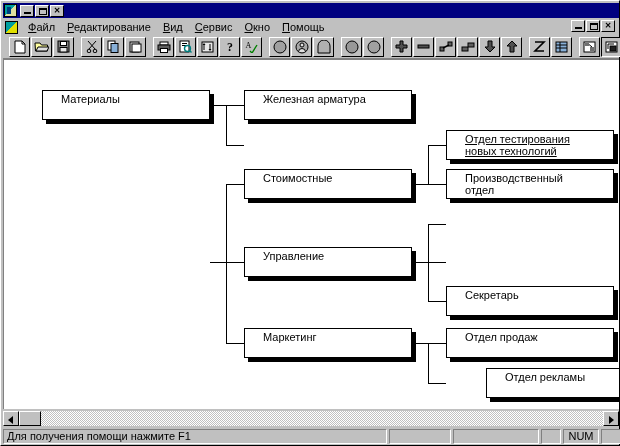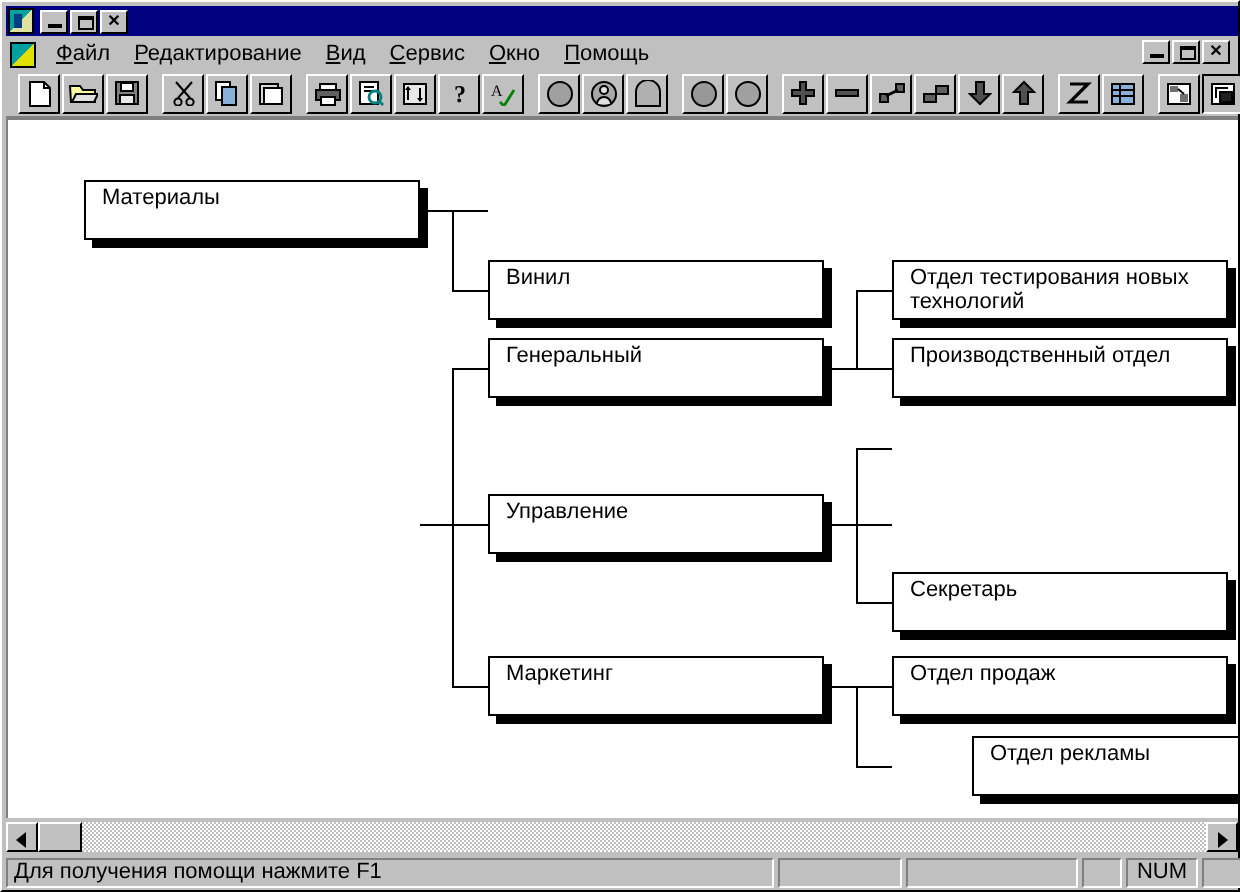--- a/index.html
+++ b/index.html
@@ -95,21 +95,21 @@
     border-top:1px solid #808080;border-left:1px solid #808080;
     box-sizing:border-box;
   }
   .canvas{position:absolute;left:0;top:0;width:616px;height:350px;}
 
   
   .node{
     position:absolute;background:#ffffff;border:1px solid #000000;
     box-sizing:border-box;
     box-shadow:4px 4px 0 0 #000000;
-    padding:2px 8px;
+    padding:2px 18px;
     font-size:11px;color:#000;line-height:12px;
     overflow:hidden;
   }
 
   .conn{position:absolute;background:#000000;}
   .conn.h{height:1px;}
   .conn.v{width:1px;}
 
   
   .hscroll{
@@ -405,23 +405,23 @@
       <div class="conn h" style="left:424px;top:164px;width:18px;"></div>
       <div class="conn h" style="left:424px;top:202px;width:18px;"></div>
       <div class="conn h" style="left:424px;top:241px;width:18px;"></div>
 
       <div class="conn h" style="left:408px;top:283px;width:17px;"></div>
       <div class="conn v" style="left:424px;top:283px;height:40px;"></div>
       <div class="conn h" style="left:424px;top:283px;width:18px;"></div>
       <div class="conn h" style="left:424px;top:323px;width:18px;"></div>
 
       <div class="node" style="left:38px;top:30px;width:168px;height:30px;">Материалы</div>
-      <div class="node" style="left:240px;top:70px;width:168px;height:30px;">Винил</div>
-      <div class="node" style="left:442px;top:70px;width:168px;height:30px;">Отдел тестирования новых технологий</div>
-      <div class="node" style="left:240px;top:109px;width:168px;height:30px;">Генеральный</div>
+      <div class="node" style="left:240px;top:30px;width:168px;height:30px;">Железная арматура</div>
+      <div class="node" style="left:442px;top:70px;width:168px;height:30px;text-decoration:underline;">Отдел тестирования новых технологий</div>
+      <div class="node" style="left:240px;top:109px;width:168px;height:30px;">Стоимостные</div>
       <div class="node" style="left:442px;top:109px;width:168px;height:30px;">Производственный отдел</div>
       <div class="node" style="left:240px;top:187px;width:168px;height:30px;">Управление</div>
       <div class="node" style="left:442px;top:226px;width:168px;height:30px;">Секретарь</div>
       <div class="node" style="left:240px;top:268px;width:168px;height:30px;">Маркетинг</div>
       <div class="node" style="left:442px;top:268px;width:168px;height:30px;">Отдел продаж</div>
       <div class="node" style="left:442px;top:308px;width:168px;height:30px;margin-left:40px;">Отдел рекламы</div>
 
     </div>
   </div>
 

